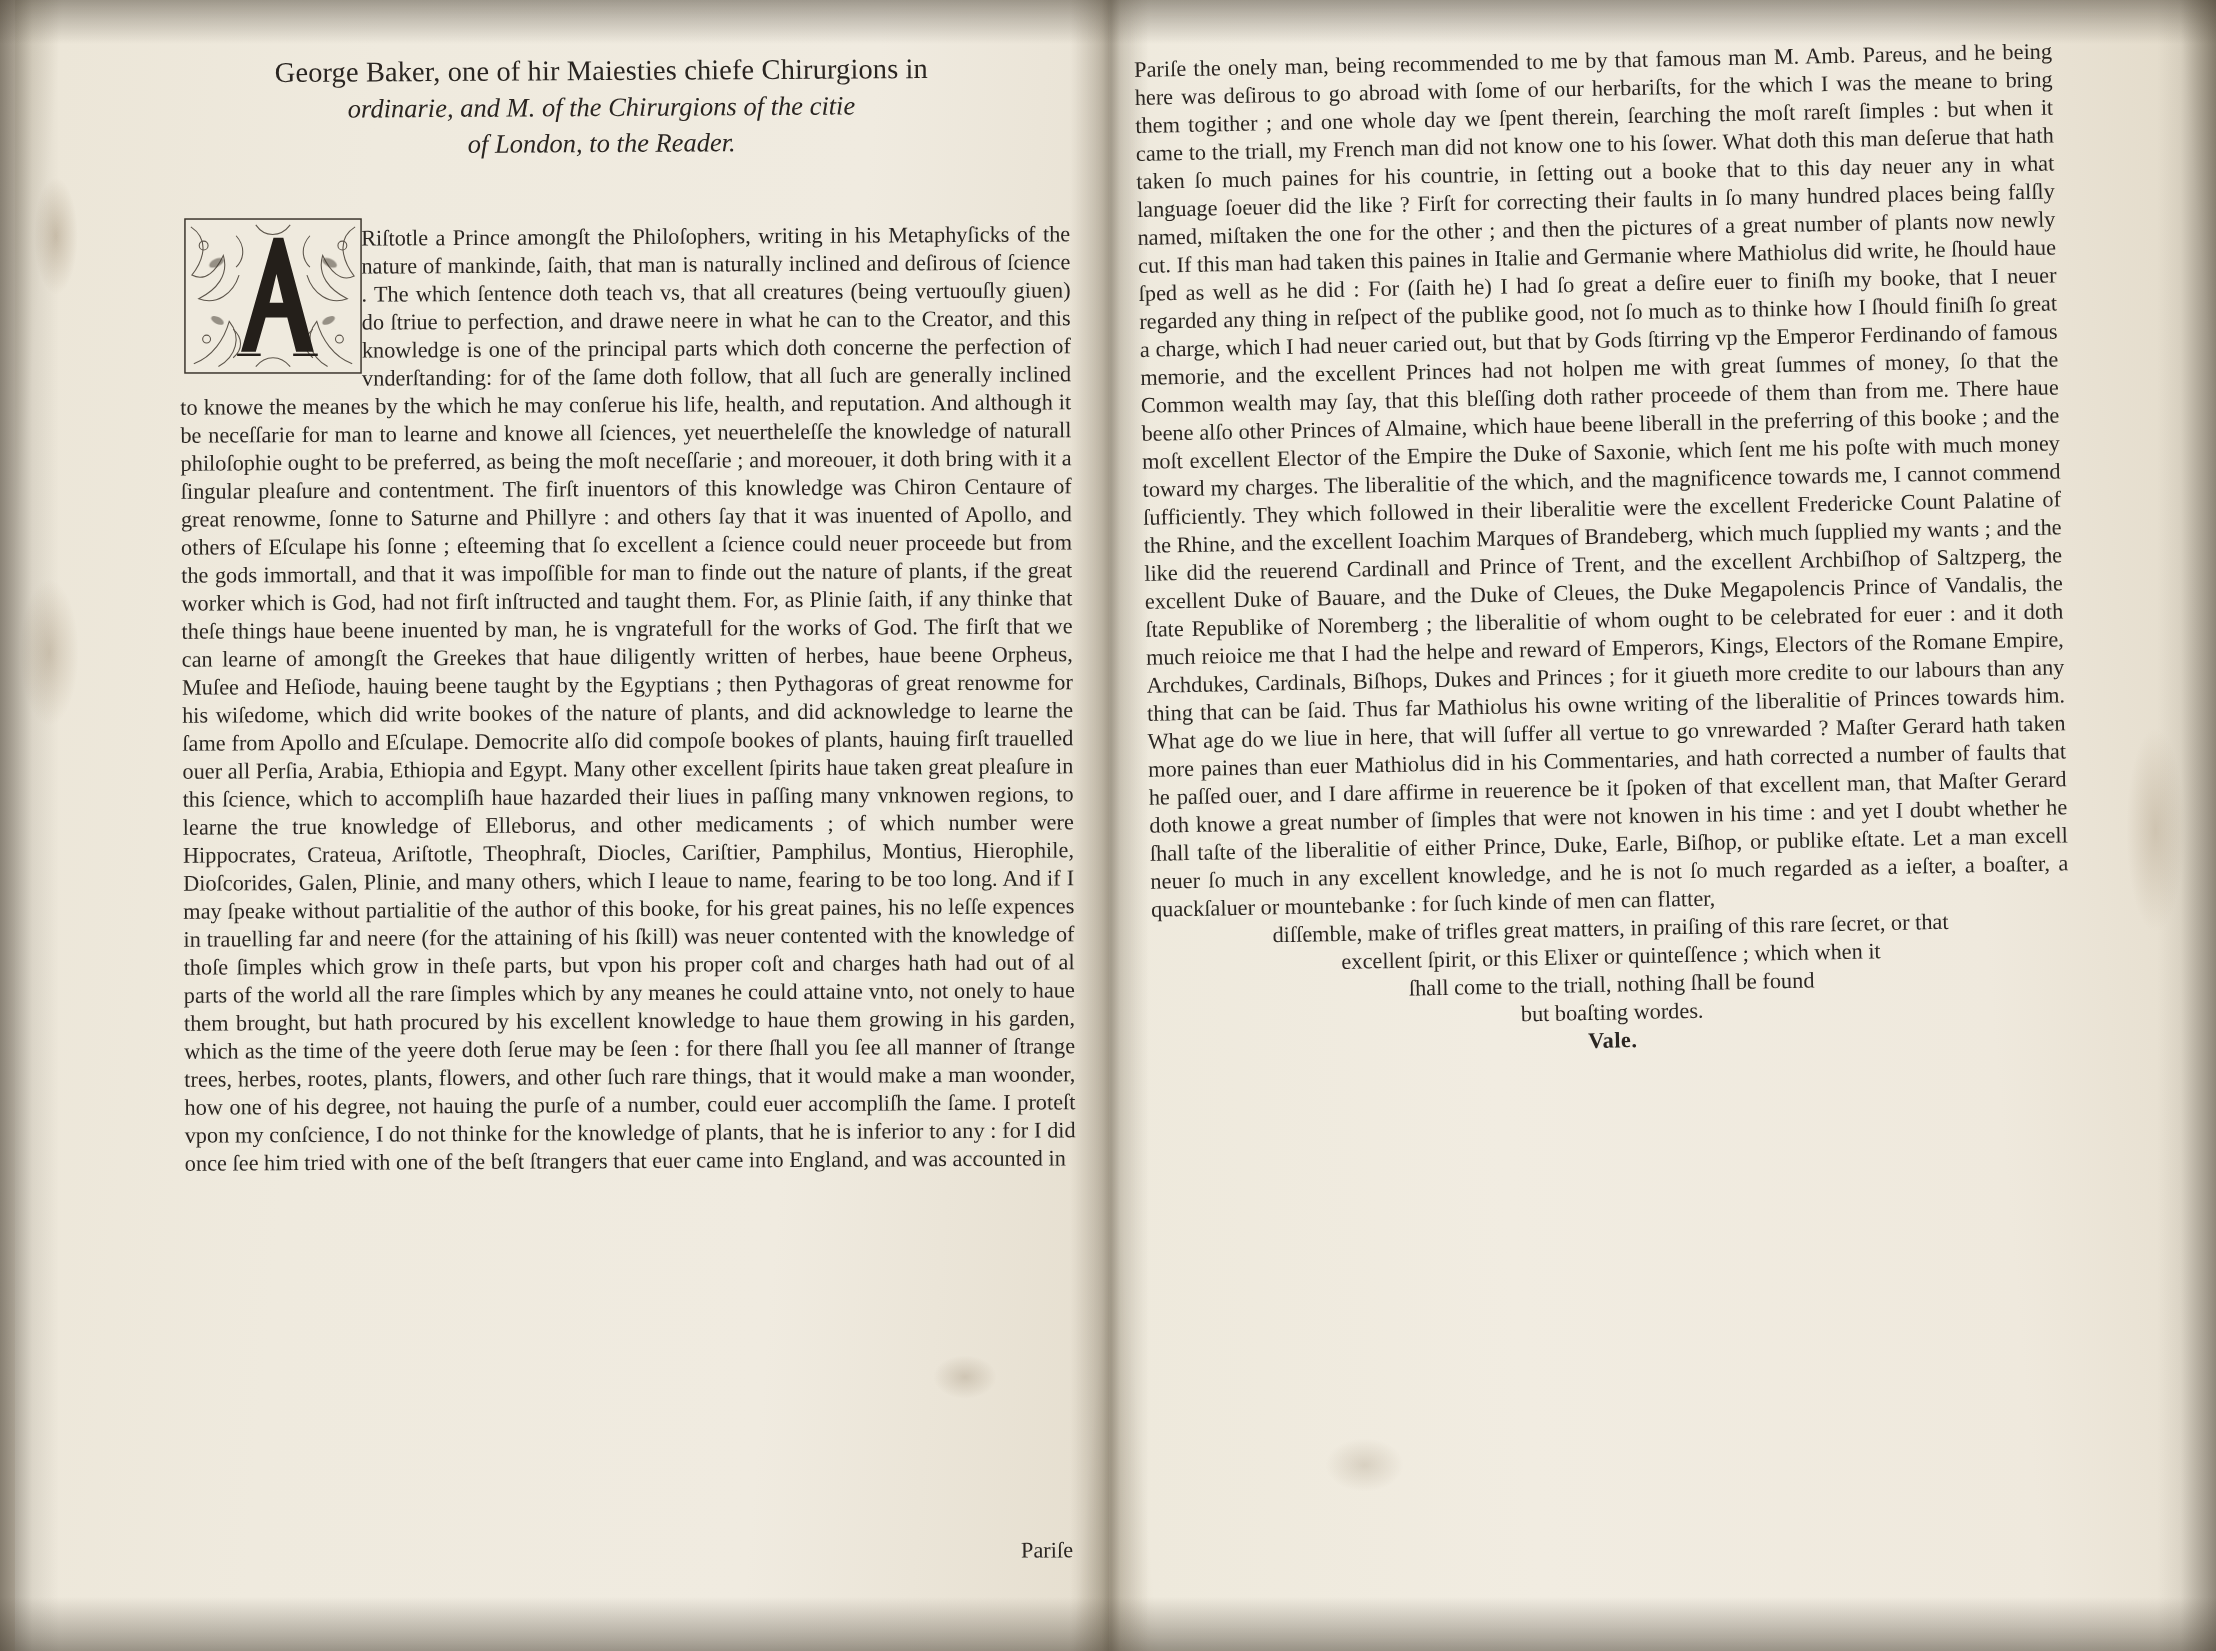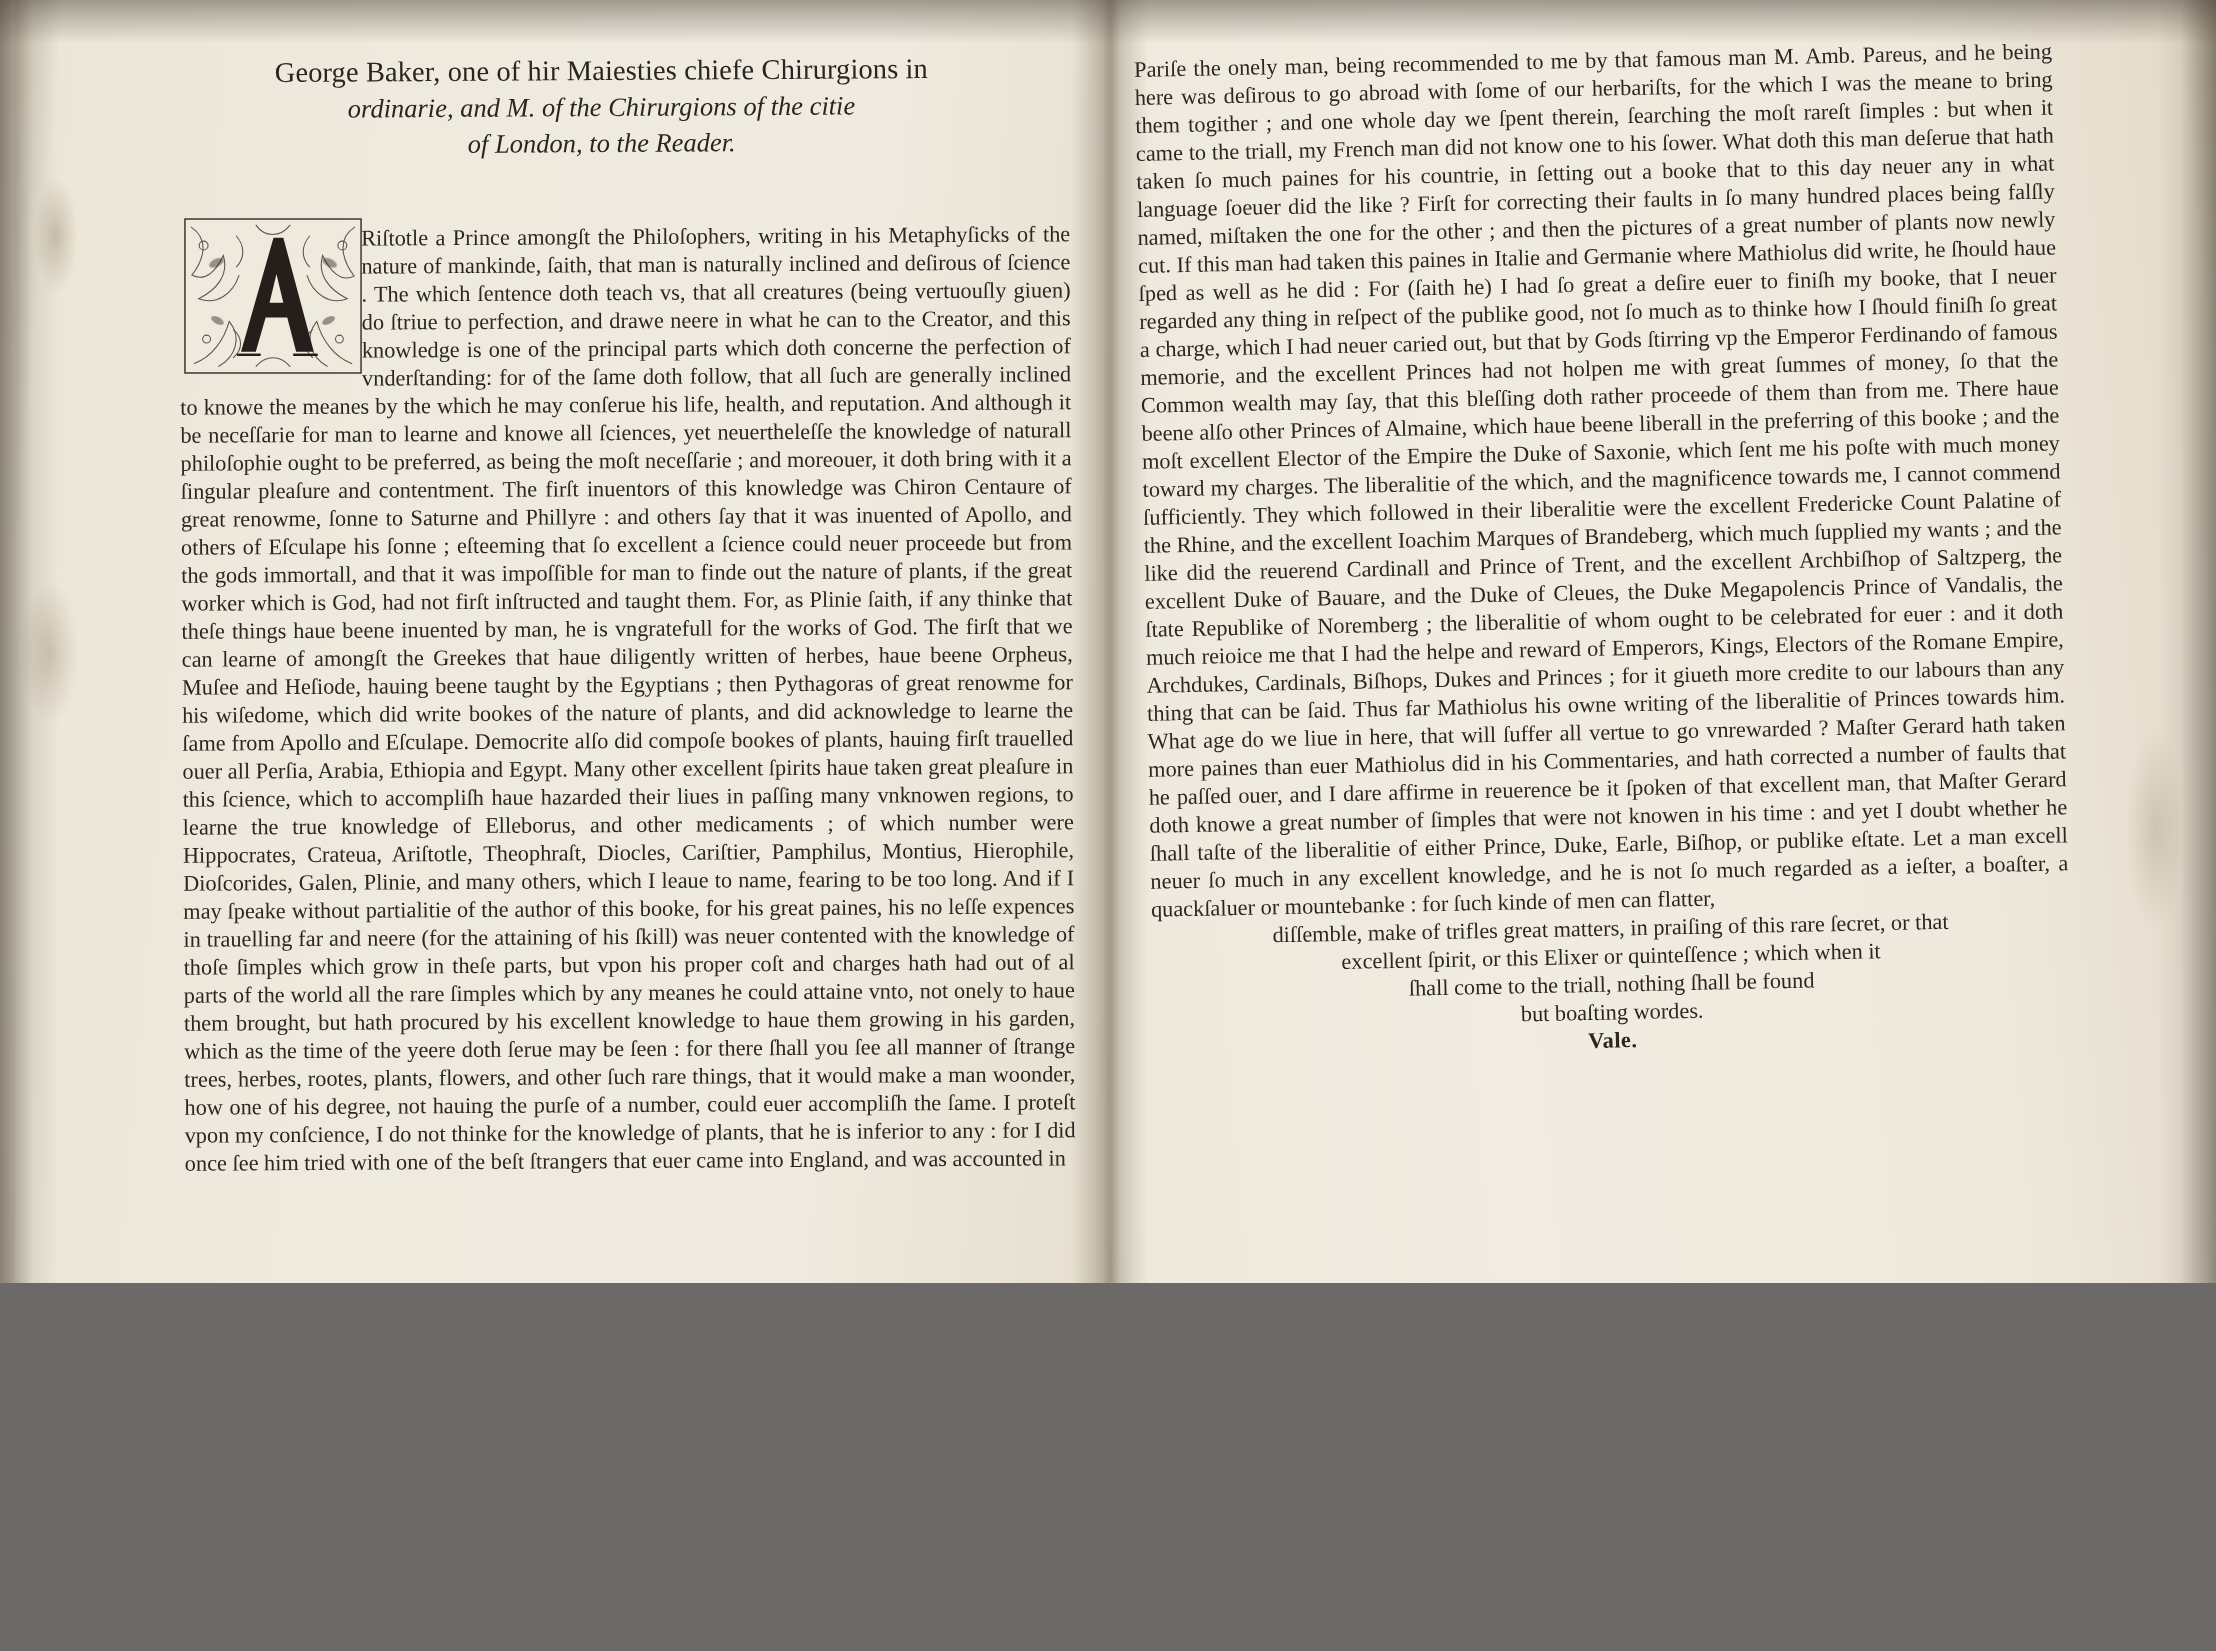--- a/index.html
+++ b/index.html
@@ -3,21 +3,21 @@
 <meta charset="utf-8">
 <style>
   html, body {
     margin: 0;
     padding: 0;
     background: #6b6a68;
   }
   #page {
     position: relative;
     width: 2216px;
-    height: 1283px;
+    height: 1651px;
     overflow: hidden;
     background: #8a8885;
   }
   
   .spread {
     position: absolute;
     left: 0; top: 0;
     width: 2216px;
     height: 1651px;
     background:

